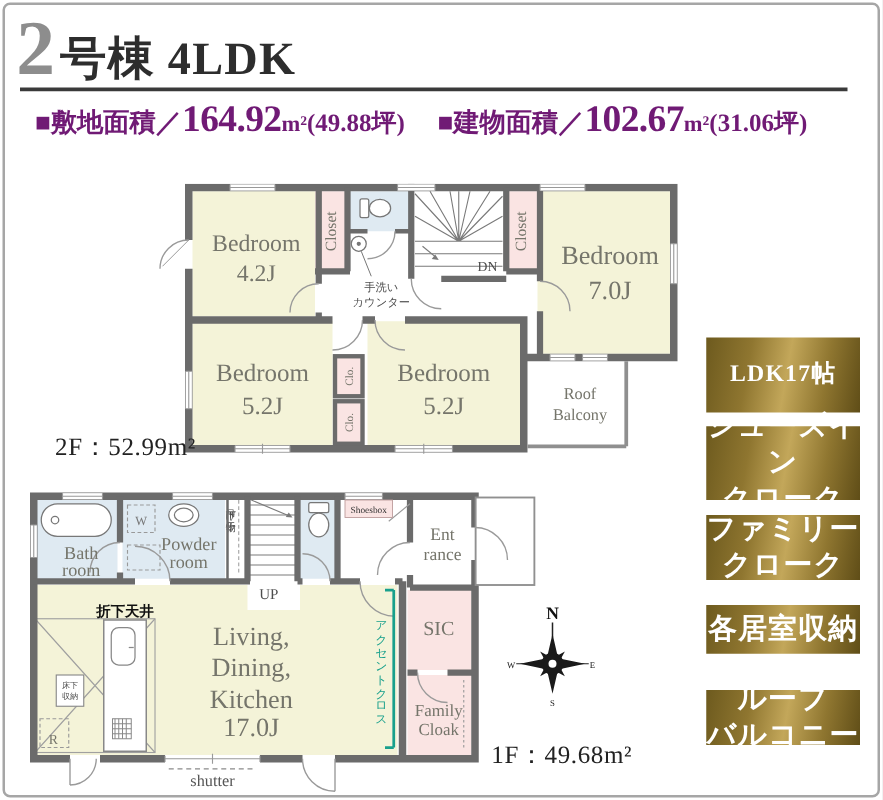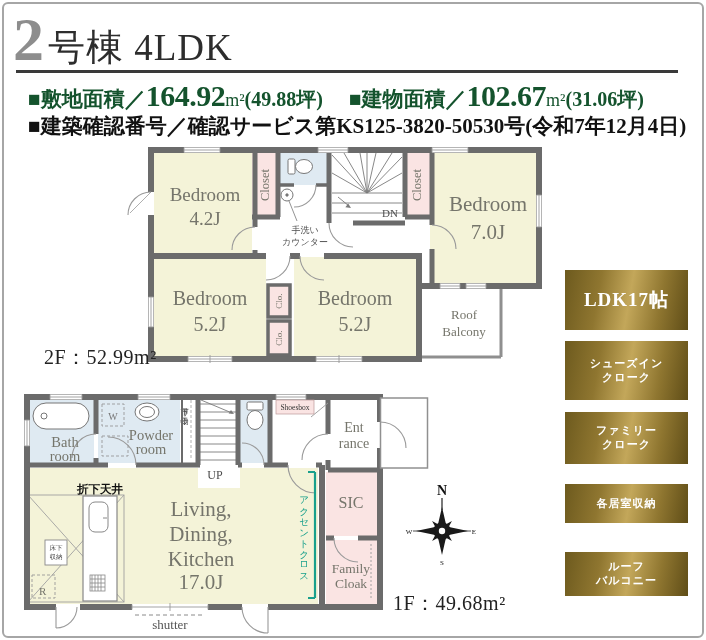--- a/index.html
+++ b/index.html
@@ -5,42 +5,42 @@
   html,body{margin:0;padding:0;background:#e8e8e8;}
   #root{
     position:relative;width:706px;height:640px;background:#ffffff;
     font-family:"Liberation Serif","DejaVu Serif",serif;overflow:hidden;
   }
   .frame{position:absolute;inset:2px;border:2px solid #a6a6a6;border-radius:6px;pointer-events:none;}
 
   
   .title{position:absolute;left:13px;top:8px;display:flex;align-items:baseline;gap:4px;}
   .title .num{font-size:62px;font-weight:bold;color:#8d8d8d;line-height:1;}
-  .title .rest{font-size:37px;font-weight:normal;color:#2d2d2d;letter-spacing:1px;}
+  .title .rest{font-size:37px;font-weight:bold;color:#2d2d2d;letter-spacing:1px;}
   .rule{position:absolute;left:16px;top:70px;width:662px;height:2.5px;background:#3a3a3a;}
-  .arealine{position:absolute;left:28px;top:79px;display:flex;align-items:baseline;color:#14532d;}
+  .arealine{position:absolute;left:28px;top:79px;display:flex;align-items:baseline;color:#701a75;}
   .arealine .lbl{font-size:21px;font-weight:bold;}
   .arealine .val{font-size:30px;font-weight:bold;letter-spacing:-0.5px;}
-  .arealine .unit{font-size:18px;font-weight:normal;}
+  .arealine .unit{font-size:18px;font-weight:bold;}
   .arealine .tsubo{font-size:20px;font-weight:bold;}
   .arealine .gap{width:26px;}
   .confline{position:absolute;left:28px;top:112px;font-size:21px;font-weight:bold;color:#111;letter-spacing:0px;white-space:nowrap;}
 
   
   svg text{font-family:"Liberation Serif","DejaVu Serif",serif;}
   .roomtxt{fill:#75756b;}
   .smalltxt{fill:#4d4d4d;}
   .floor-area{position:absolute;font-size:20px;font-weight:400;color:#222;letter-spacing:0.5px;}
 
   
   .badge{
     position:absolute;left:565px;width:123px;
     background:linear-gradient(100deg,#6d5a1e 0%,#8f7630 28%,#c3a75a 52%,#8f7630 76%,#5f4d17 100%);
     color:#fff;display:flex;flex-direction:column;align-items:center;justify-content:center;
-    font-weight:600;font-size:11px;line-height:1.25;letter-spacing:1px;text-align:center;
+    font-weight:600;font-size:23px;line-height:1.25;letter-spacing:1px;text-align:center;
   }
   .badge.lg{font-size:19px;}
   .badge span:empty{display:none;}
 </style>
 </head>
 <body>
 
 <div id="root">
   <div class="frame"></div>
 
@@ -53,21 +53,20 @@
     <span class="lbl">■敷地面積／</span>
     <span class="val">164.92</span>
     <span class="unit">m²</span>
     <span class="tsubo">(49.88坪)</span>
     <span class="gap"></span>
     <span class="lbl">■建物面積／</span>
     <span class="val">102.67</span>
     <span class="unit">m²</span>
     <span class="tsubo">(31.06坪)</span>
   </div>
-  <div class="confline">■建築確認番号／確認サービス第KS125-3820-50530号(令和7年12月4日)</div>
 
   <svg style="position:absolute;left:127px;top:147px" width="421" height="218" viewBox="-21 0 421 218" xmlns="http://www.w3.org/2000/svg">
 
     <g>
       <rect x="6" y="6" width="98" height="100" fill="#f4f3d8"></rect>
       <rect x="104" y="6" width="26" height="64" fill="#fae4e3"></rect>
       <rect x="132" y="6" width="48" height="32" fill="#dfeaf2"></rect>
       <rect x="256" y="6" width="26" height="64" fill="#fae4e3"></rect>
       <rect x="282" y="6" width="110" height="130" fill="#f4f3d8"></rect>
       <rect x="6" y="110" width="112" height="100" fill="#f4f3d8"></rect>

